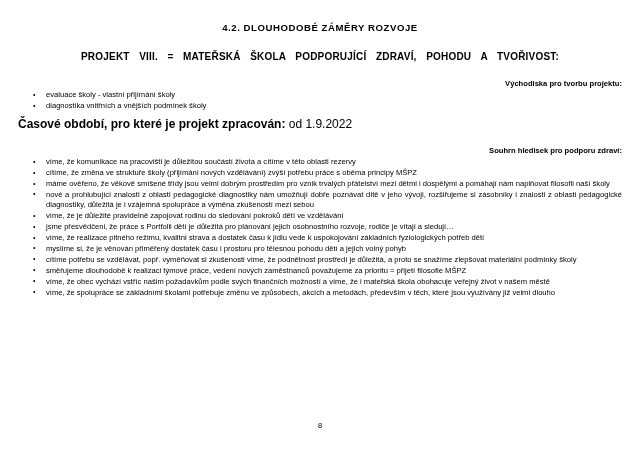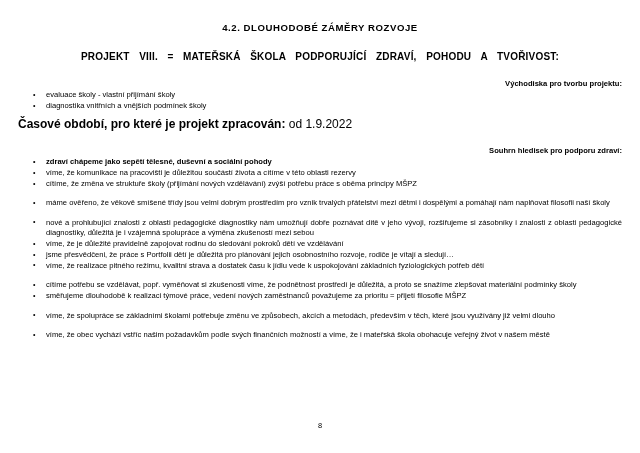--- a/index.html
+++ b/index.html
@@ -71,21 +71,20 @@
   ul.bullets > li::before {
     content: "\2022";
     position: absolute;
     left: 15px;
     top: -0.5px;
     font-size: 7px;
     line-height: 10.6px;
   }
   ul.bullets > li.justify {
     text-align: justify;
-    margin-top: 9px;
   }
   ul.bullets > li.bold {
     font-weight: bold;
   }
   ul.bullets.tight > li {
     line-height: 10.4px;
   }
   .page-number {
     position: absolute;
     left: 0;
@@ -118,30 +117,30 @@
       <span class="lead">Časové období, pro které je projekt zpracován:</span><span> od 1.9.2022</span>
     </p>
 
     <div class="spacer-sm"></div>
 
 
     <div class="spacer-sm"></div>
 
     <div class="section-head">Souhrn hledisek pro podporu zdraví:</div>
     <ul class="bullets tight">
-      <li class="bold">zdraví chápeme jako sepětí tělesné, duševní a sociální pohody</li>
       <li>víme, že komunikace na pracovišti je důležitou součástí života a cítíme v této oblasti rezervy</li>
       <li>cítíme, že změna ve struktuře školy (přijímání nových vzdělávání) zvýší potřebu práce s oběma principy MŠPZ</li>
       <li class="justify">máme ověřeno, že věkově smíšené třídy jsou velmi dobrým prostředím pro vznik trvalých přátelství mezi dětmi i dospělými a pomáhají nám naplňovat filosofii naší školy</li>
       <li class="justify">nové a prohlubující znalosti z oblasti pedagogické diagnostiky nám umožňují dobře poznávat dítě v jeho vývoji, rozšiřujeme si zásobníky i znalosti z oblasti pedagogické diagnostiky, důležitá je i vzájemná spolupráce a výměna zkušeností mezi sebou</li>
       <li>víme, že je důležité pravidelně zapojovat rodinu do sledování pokroků dětí ve vzdělávání</li>
       <li>jsme přesvědčeni, že práce s Portfolii dětí je důležitá pro plánování jejich osobnostního rozvoje, rodiče je vítají a sledují…</li>
       <li>víme, že realizace pitného režimu, kvalitní strava a dostatek času k jídlu vede k uspokojování základních fyziologických potřeb dětí</li>
+      <li>myslíme si, že je věnován přiměřený dostatek času i prostoru pro tělesnou pohodu dětí a jejich volný pohyb</li>
       <li class="justify">cítíme potřebu se vzdělávat, popř. vyměňovat si zkušenosti víme, že podnětnost prostředí je důležitá, a proto se snažíme zlepšovat materiální podmínky školy</li>
       <li>směřujeme dlouhodobě k realizaci týmové práce, vedení nových zaměstnanců považujeme za prioritu = přijetí filosofie MŠPZ</li>
+      <li class="justify">víme, že obec vychází vstříc našim požadavkům podle svých finančních možností a víme, že i mateřská škola obohacuje veřejný život v našem městě</li>
       <li class="justify">víme, že spolupráce se základními školami potřebuje změnu ve způsobech, akcích a metodách, především v těch, které jsou využívány již velmi dlouho</li>
-      <li class="justify">víme, že obec vychází vstříc našim požadavkům podle svých finančních možností a víme, že i mateřská škola obohacuje veřejný život v našem městě</li>
     </ul>
 
   </div>
 
   <div class="page-number">8</div>
 </div>
 
 </body></html>

